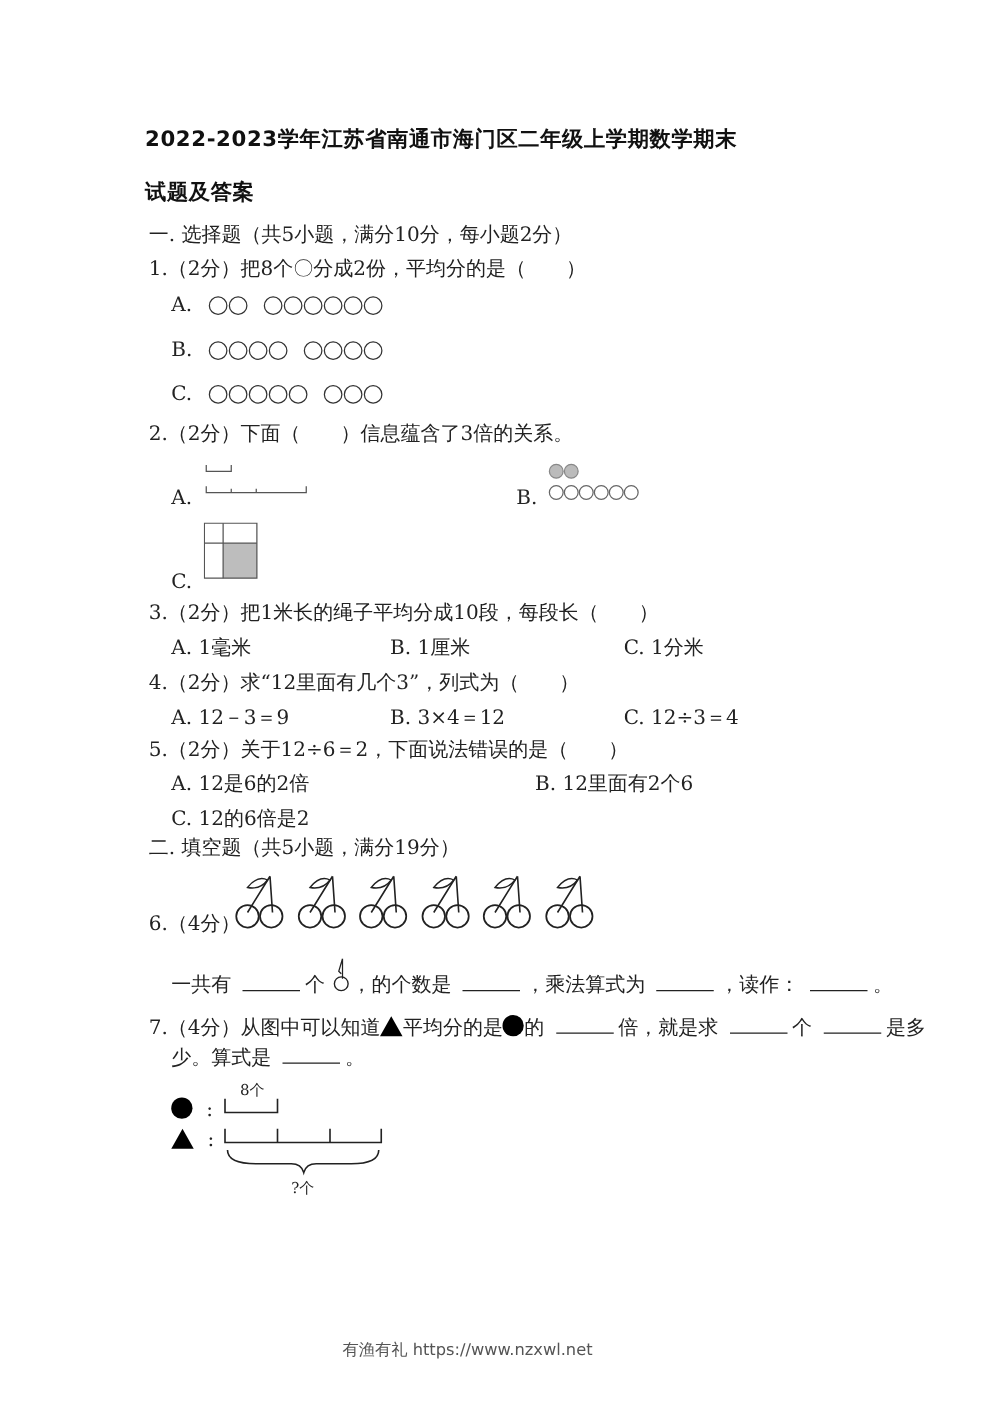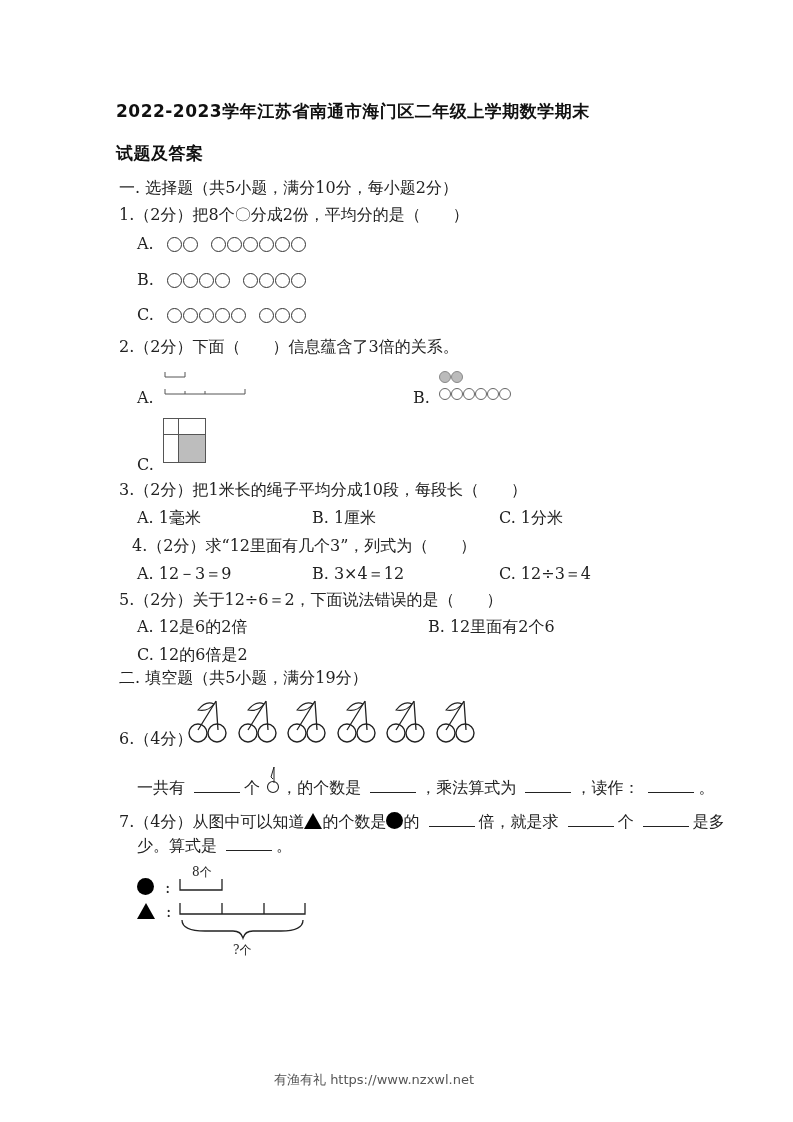--- a/index.html
+++ b/index.html
@@ -59,21 +59,21 @@
   <rect x="0.5" y="0.5" width="42" height="44" fill="none" stroke="#555"></rect>
   <line x1="15.5" y1="0.5" x2="15.5" y2="44.5" stroke="#555"></line>
   <line x1="0.5" y1="16.5" x2="42.5" y2="16.5" stroke="#555"></line>
 </svg>
 
 <div class="abs t" style="left:119px; top:482px;">3.（2分）把1米长的绳子平均分成10段，每段长（　　）</div>
 <div class="abs t" style="left:137px; top:510px;"><span>A.</span> <span>1毫米</span></div>
 <div class="abs t" style="left:312px; top:510px;"><span>B.</span> <span>1厘米</span></div>
 <div class="abs t" style="left:499px; top:510px;"><span>C.</span> <span>1分米</span></div>
 
-<div class="abs t" style="left:119px; top:538px;margin-left:13px;">4.（2分）求“12里面有几个3”，列式为（　　）</div>
+<div class="abs t" style="left:119px; top:538px;">4.（2分）求“12里面有几个3”，列式为（　　）</div>
 <div class="abs t" style="left:137px; top:566px;"><span>A.</span> <span>12－3＝9</span></div>
 <div class="abs t" style="left:312px; top:566px;"><span>B.</span> <span>3×4＝12</span></div>
 <div class="abs t" style="left:499px; top:566px;"><span>C.</span> <span>12÷3＝4</span></div>
 
 <div class="abs t" style="left:119px; top:592px;">5.（2分）关于12÷6＝2，下面说法错误的是（　　）</div>
 <div class="abs t" style="left:137px; top:619px;"><span>A.</span> <span>12是6的2倍</span></div>
 <div class="abs t" style="left:428px; top:619px;"><span>B.</span> <span>12里面有2个6</span></div>
 <div class="abs t" style="left:137px; top:647px;"><span>C.</span> <span>12的6倍是2</span></div>
 
 <div class="abs t" style="left:119px; top:670px;">二. 填空题（共5小题，满分19分）</div>
@@ -117,21 +117,21 @@
   <svg width="16" height="30" style="vertical-align:-2px; margin-top:-14px;">
     <path d="M9 2 L6 12 L8 14 M9 2 L9 18" stroke="#222" fill="none" stroke-width="1"></path>
     <circle cx="8" cy="22" r="5.5" stroke="#222" fill="none" stroke-width="1.1"></circle>
   </svg><span>，的个数是</span>
   <span class="blank"></span><span>，乘法算式为</span>
   <span class="blank"></span><span>，读作：</span>
   <span class="blank"></span><span>。</span>
 </div>
 
 <div class="abs t" style="left:119px; top:812px;">
-  <span>7.（4分）从图中可以知道</span><span class="tri"></span><span>的个数是</span><span class="dot"></span><span>的</span>
+  <span>7.（4分）从图中可以知道</span><span class="tri"></span><span>平均分的是</span><span class="dot"></span><span>的</span>
   <span class="blank"></span><span>倍，就是求</span>
   <span class="blank"></span><span>个</span>
   <span class="blank"></span><span>是多</span>
 </div>
 <div class="abs t" style="left:137px; top:838px;">
   <span>少。算式是</span>
   <span class="blank"></span><span>。</span>
 </div>
 
 <div class="abs t" style="left:192px; top:864px; font-size:12px;">8个</div>

